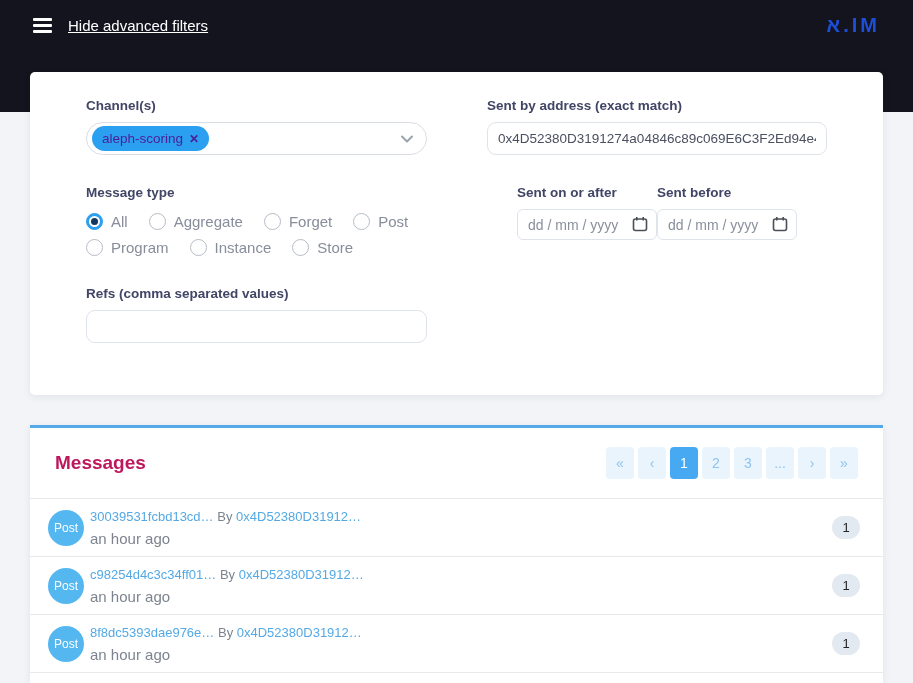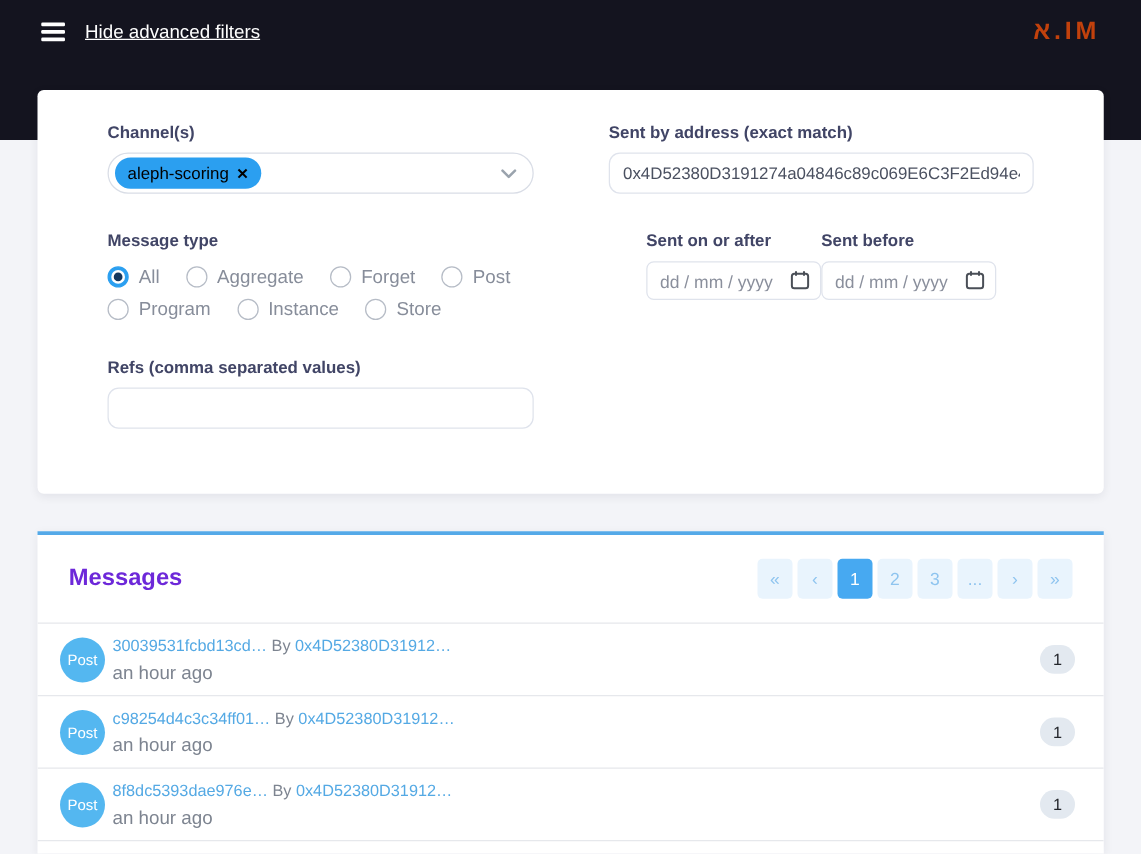--- a/index.html
+++ b/index.html
@@ -18,36 +18,36 @@
     background:#f3f4f8;
     font-family:"Liberation Sans",sans-serif;
     color:#414566;
   }
   
   .header-band{position:absolute;top:0;left:0;width:913px;height:112px;background:var(--header-bg);}
   .topbar{position:absolute;top:0;left:0;right:0;height:51px;display:flex;align-items:center;padding:0 33px;}
   .hamburger{width:19px;display:flex;flex-direction:column;gap:3px;margin-right:16px;cursor:pointer;}
   .hamburger i{display:block;height:3px;background:#fff;border-radius:1px;}
   .filters-toggle{color:#fff;font-size:15px;text-decoration:underline;cursor:pointer;}
-  .logo{margin-left:auto;color:#c2410c;font-size:20px;font-weight:700;letter-spacing:3px;}
+  .logo{margin-left:auto;color:#1d4ed8;font-size:20px;font-weight:700;letter-spacing:3px;}
   
   .filter-card{
     position:absolute;left:30px;top:72px;width:853px;height:323px;
     background:#fff;border-radius:5px;box-shadow:0 2px 8px rgba(20,20,40,.07);
   }
   .filter-grid{display:grid;grid-template-columns:341px 340px;column-gap:60px;padding:26px 56px 0;}
   .f-label{font-size:13.5px;font-weight:600;color:#414566;margin-bottom:9px;}
   .f-group{margin-bottom:30px;}
   
   .select{
     height:33px;border:1px solid #d9dde6;border-radius:17px;display:flex;align-items:center;
     padding:0 10px 0 5px;background:#fff;cursor:pointer;
   }
   .tag{
-    background:var(--accent-blue);color:#000000;font-size:13.5px;height:25px;border-radius:13px;
+    background:var(--accent-blue);color:#4c1d95;font-size:13.5px;height:25px;border-radius:13px;
     display:inline-flex;align-items:center;padding:0 10px;gap:6px;
   }
   .tag .x{font-size:12px;font-weight:700;cursor:pointer;line-height:1;}
   .select .chev{margin-left:auto;display:flex;}
   
   .txt{
     width:100%;height:33px;border:1px solid #dfe3ec;border-radius:9px;background:#fff;
     font-family:"Liberation Sans",sans-serif;font-size:13.5px;color:#4a5060;padding:0 10px;outline:none;
   }
   .txt::placeholder{color:#8a8f9c;}
@@ -65,21 +65,21 @@
   .date-col{width:140px;}
   .date-field{position:relative;}
   .date-field .txt{height:31px;border-radius:6px;padding-right:32px;font-size:14px;}
   .date-field .cal{position:absolute;right:9px;top:7px;}
   
   .msg-card{
     position:absolute;left:30px;top:425px;width:853px;height:258px;background:#fff;
     border-top:3px solid var(--card-top-border);box-shadow:0 2px 8px rgba(20,20,40,.07);overflow:hidden;
   }
   .msg-head{height:70px;display:flex;align-items:center;padding:0 25px;}
-  .msg-title{font-size:19px;font-weight:600;color:#6d28d9;}
+  .msg-title{font-size:19px;font-weight:600;color:#be185d;}
   .pagination{margin-left:auto;display:flex;gap:4px;}
   .page-btn{
     min-width:28px;height:32px;border:none;border-radius:4px;background:var(--pagination-idle-bg);
     color:var(--pagination-idle-text);font-family:"Liberation Sans",sans-serif;font-size:14px;
     display:flex;align-items:center;justify-content:center;cursor:pointer;padding:0 8px;
   }
   .page-btn.active{background:var(--pagination-active);color:#fff;}
   .msg-row{height:58px;border-top:1px solid #e6e8ec;display:flex;align-items:center;padding:0 23px 0 18px;}
   .avatar{
     width:36px;height:36px;border-radius:50%;background:#54b7f0;color:#fff;font-size:12px;

